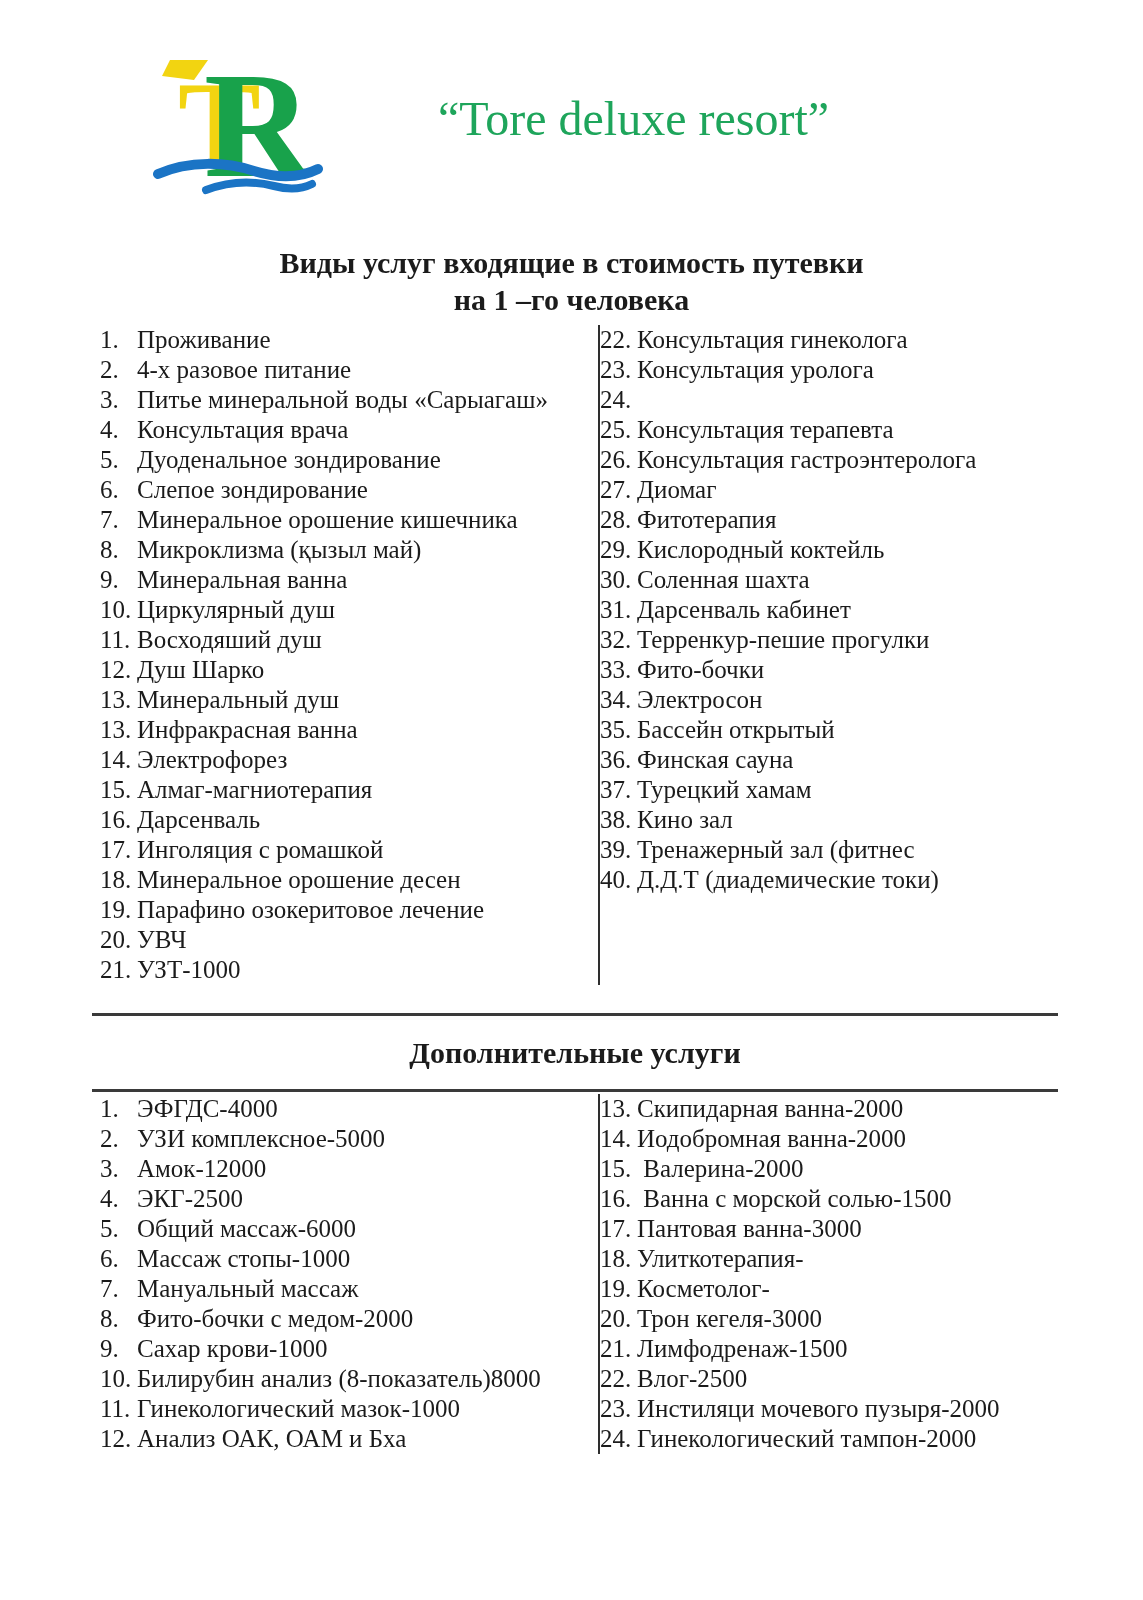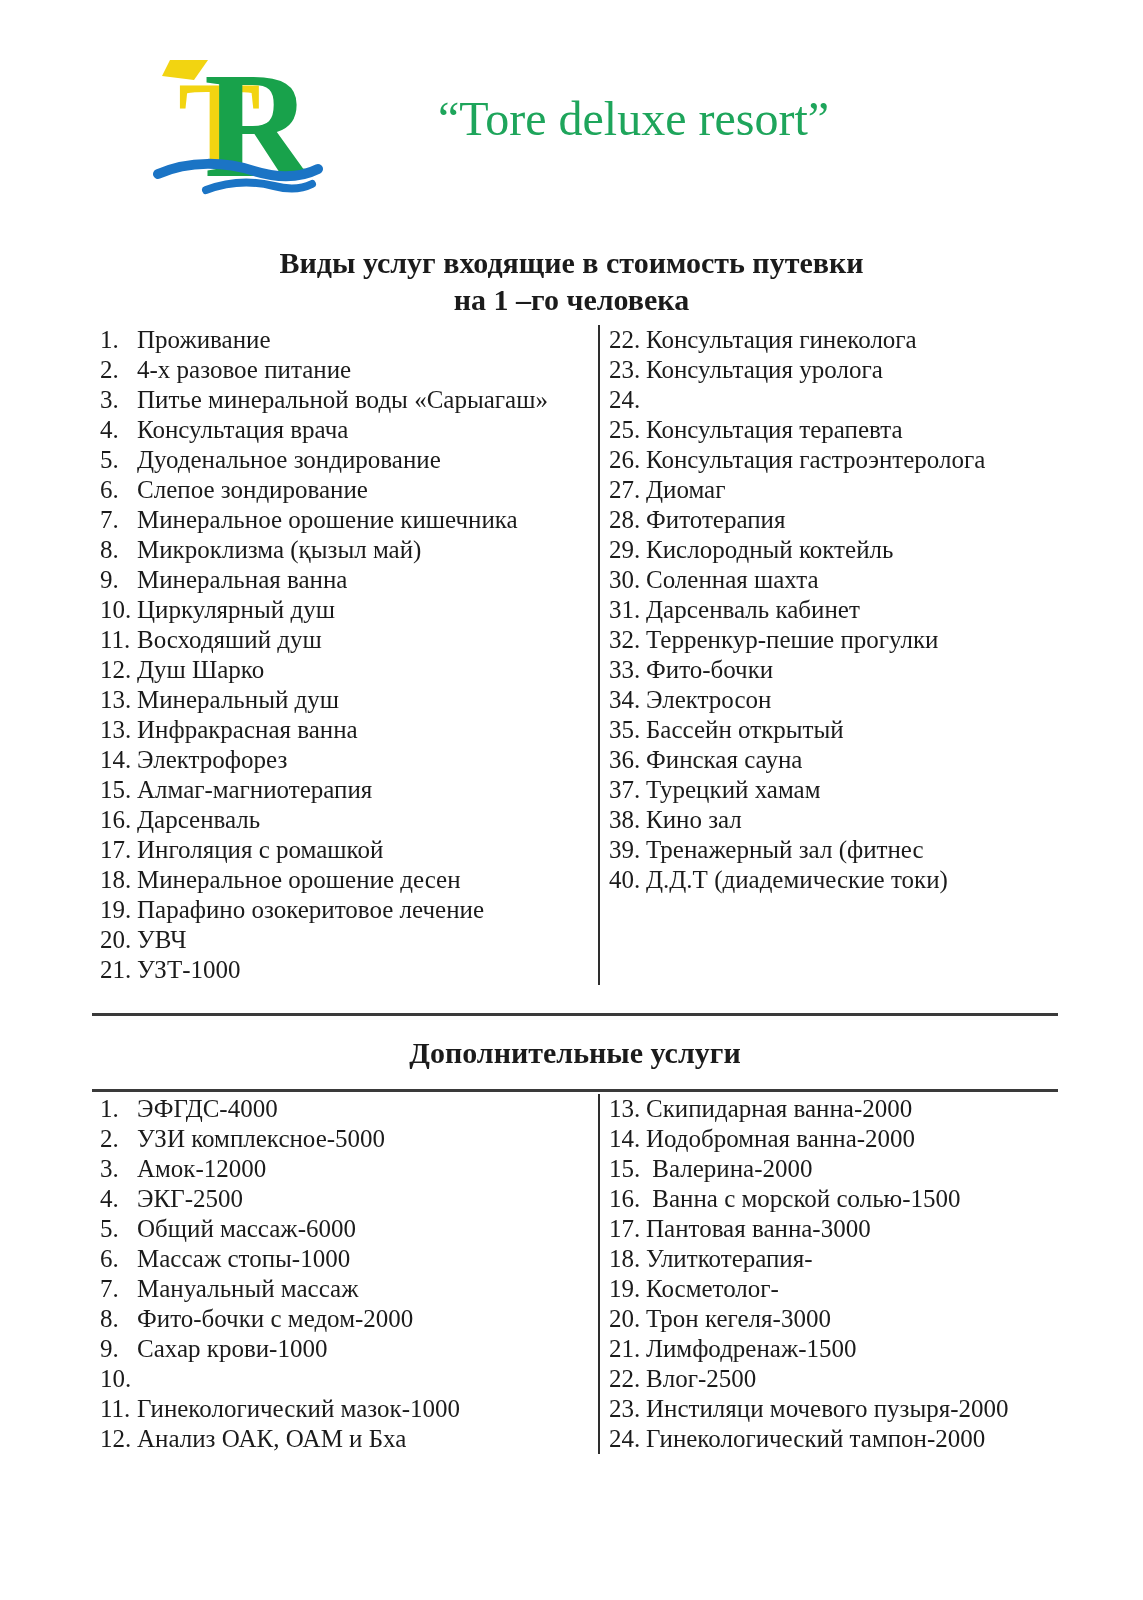--- a/index.html
+++ b/index.html
@@ -27,21 +27,21 @@
     margin-top:38px;
     text-align:center;
     font-weight:bold;
     font-size:30px;
     line-height:37px;
   }
   
   .content{margin:0 85px 0 92px;}
   .cols{display:flex;margin-top:7px;}
   .col-left{width:506px;padding-left:8px;box-sizing:border-box;}
-  .col-right{flex:1;border-left:2px solid #2e2e2e;padding-left:9px;box-sizing:border-box;}
+  .col-right{flex:1;border-left:2px solid #2e2e2e;box-sizing:border-box;}
   ul.svc{margin:0;padding:0;list-style:none;font-size:25px;line-height:30px;}
   .row{display:flex;}
   .num{min-width:37px;white-space:pre;}
   .label{white-space:pre-wrap;}
   
   .rule-block{
     margin-top:28px;
     border-top:3px solid #3a3a3a;
     border-bottom:3px solid #3a3a3a;
     text-align:center;
@@ -339,20 +339,21 @@
               <span class="label">Фито-бочки с медом-2000</span>
             </li>
 
             <li class="row">
               <span class="num">9.</span>
               <span class="label">Сахар крови-1000</span>
             </li>
 
             <li class="row">
               <span class="num">10.</span>
+              <span class="label">Билирубин анализ (8-показатель)8000</span>
             </li>
 
             <li class="row">
               <span class="num">11.</span>
               <span class="label">Гинекологический мазок-1000</span>
             </li>
 
             <li class="row">
               <span class="num">12.</span>
               <span class="label">Анализ ОАК, ОАМ и Бха</span>

